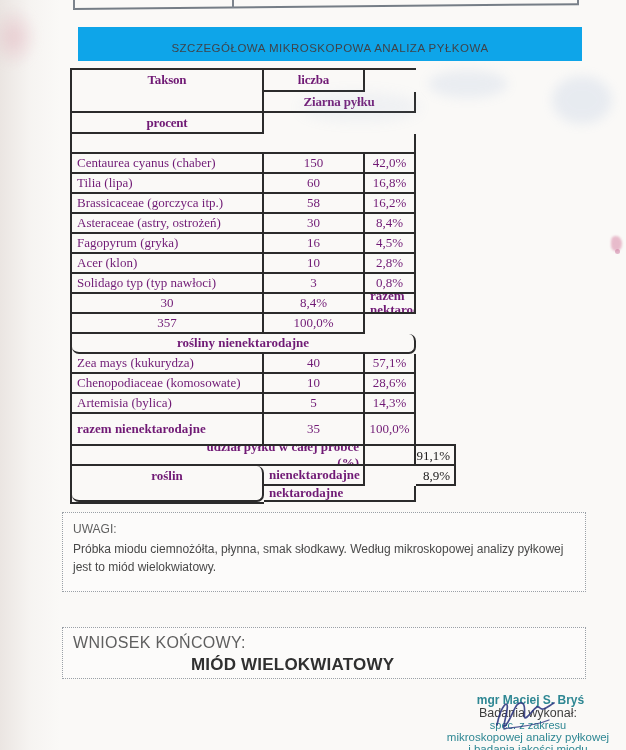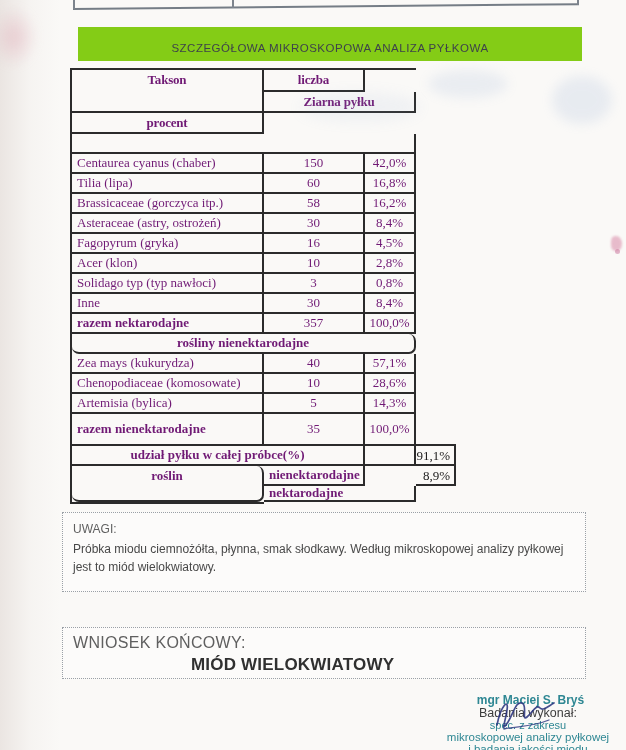--- a/index.html
+++ b/index.html
@@ -16,21 +16,21 @@
   
   .remnant-h { position:absolute; left:73px; top:8px; width:506px; height:2px; background:#757d86;
                transform:rotate(-0.55deg); transform-origin:left center; }
   .remnant-v { position:absolute; width:2px; background:#7d848d; top:0; }
   .rv1 { left:73px;  height:9px; }
   .rv2 { left:232px; height:8px; }
   .rv3 { left:577px; height:5px; }
   
   .title-band {
     position:absolute; left:78px; top:27px; width:504px; height:34px;
-    background:#84cc16;
+    background:#0ea5e9;
     display:flex; align-items:flex-end; justify-content:center;
     padding-bottom:7px; box-sizing:border-box;
     font-family:"Liberation Sans", sans-serif; font-size:11.5px; letter-spacing:0.5px;
     color:#3e434a;
   }
   
   .grid {
     position:absolute; left:70px; top:68px;
     display:grid;
     grid-template-columns:192px 101px 51px;
@@ -44,21 +44,21 @@
     padding:0 4px; overflow:hidden; line-height:1.05;
   }
   .name  { justify-content:flex-start; padding-left:5px; }
   .num   { justify-content:center; padding:0 1px; }
   .hdr   { justify-content:center; font-weight:bold; padding:0 1px; letter-spacing:-0.2px; }
   .b     { font-weight:bold; }
   .cspan2 { grid-column:span 2; }
   .cspan3 { grid-column:span 3; }
   .rspan2 { grid-row:span 2; align-items:flex-start; padding-top:3px; }
   .centered { justify-content:center;border-radius:7px; }
-  .two-line { flex-direction:row; justify-content:center; font-weight:bold; text-align:center; line-height:1.2; }
+  .two-line { flex-direction:column; justify-content:center; font-weight:bold; text-align:center; line-height:1.2;align-items:flex-end; }
   
   .pct-box {
     position:absolute; left:416px; width:40px; box-sizing:border-box;
     border-right:2px solid #2b2b2b; border-bottom:2px solid #2b2b2b;
     font-size:13px; color:#1b1b1b; text-align:right;
     padding:2px 4px 0 0; font-family:"Liberation Serif", serif;
   }
   .pct-box.one { top:444px; height:22px; border-top:2px solid #2b2b2b; }
   .pct-box.two { top:466px; height:20px; }
   
@@ -137,21 +137,20 @@
     <div class="cell num">4,5%</div>
 
     <div class="cell name">Acer (klon)</div>
     <div class="cell num">10</div>
     <div class="cell num">2,8%</div>
 
     <div class="cell name">Solidago typ (typ nawłoci)</div>
     <div class="cell num">3</div>
     <div class="cell num">0,8%</div>
 
-    <div class="cell name">Inne</div>
     <div class="cell num">30</div>
     <div class="cell num">8,4%</div>
 
     <div class="cell name b">razem nektarodajne</div>
     <div class="cell num">357</div>
     <div class="cell num">100,0%</div>
 
     <div class="cell cspan3 b centered">rośliny nienektarodajne</div>
 
     <div class="cell name">Zea mays (kukurydza)</div>

